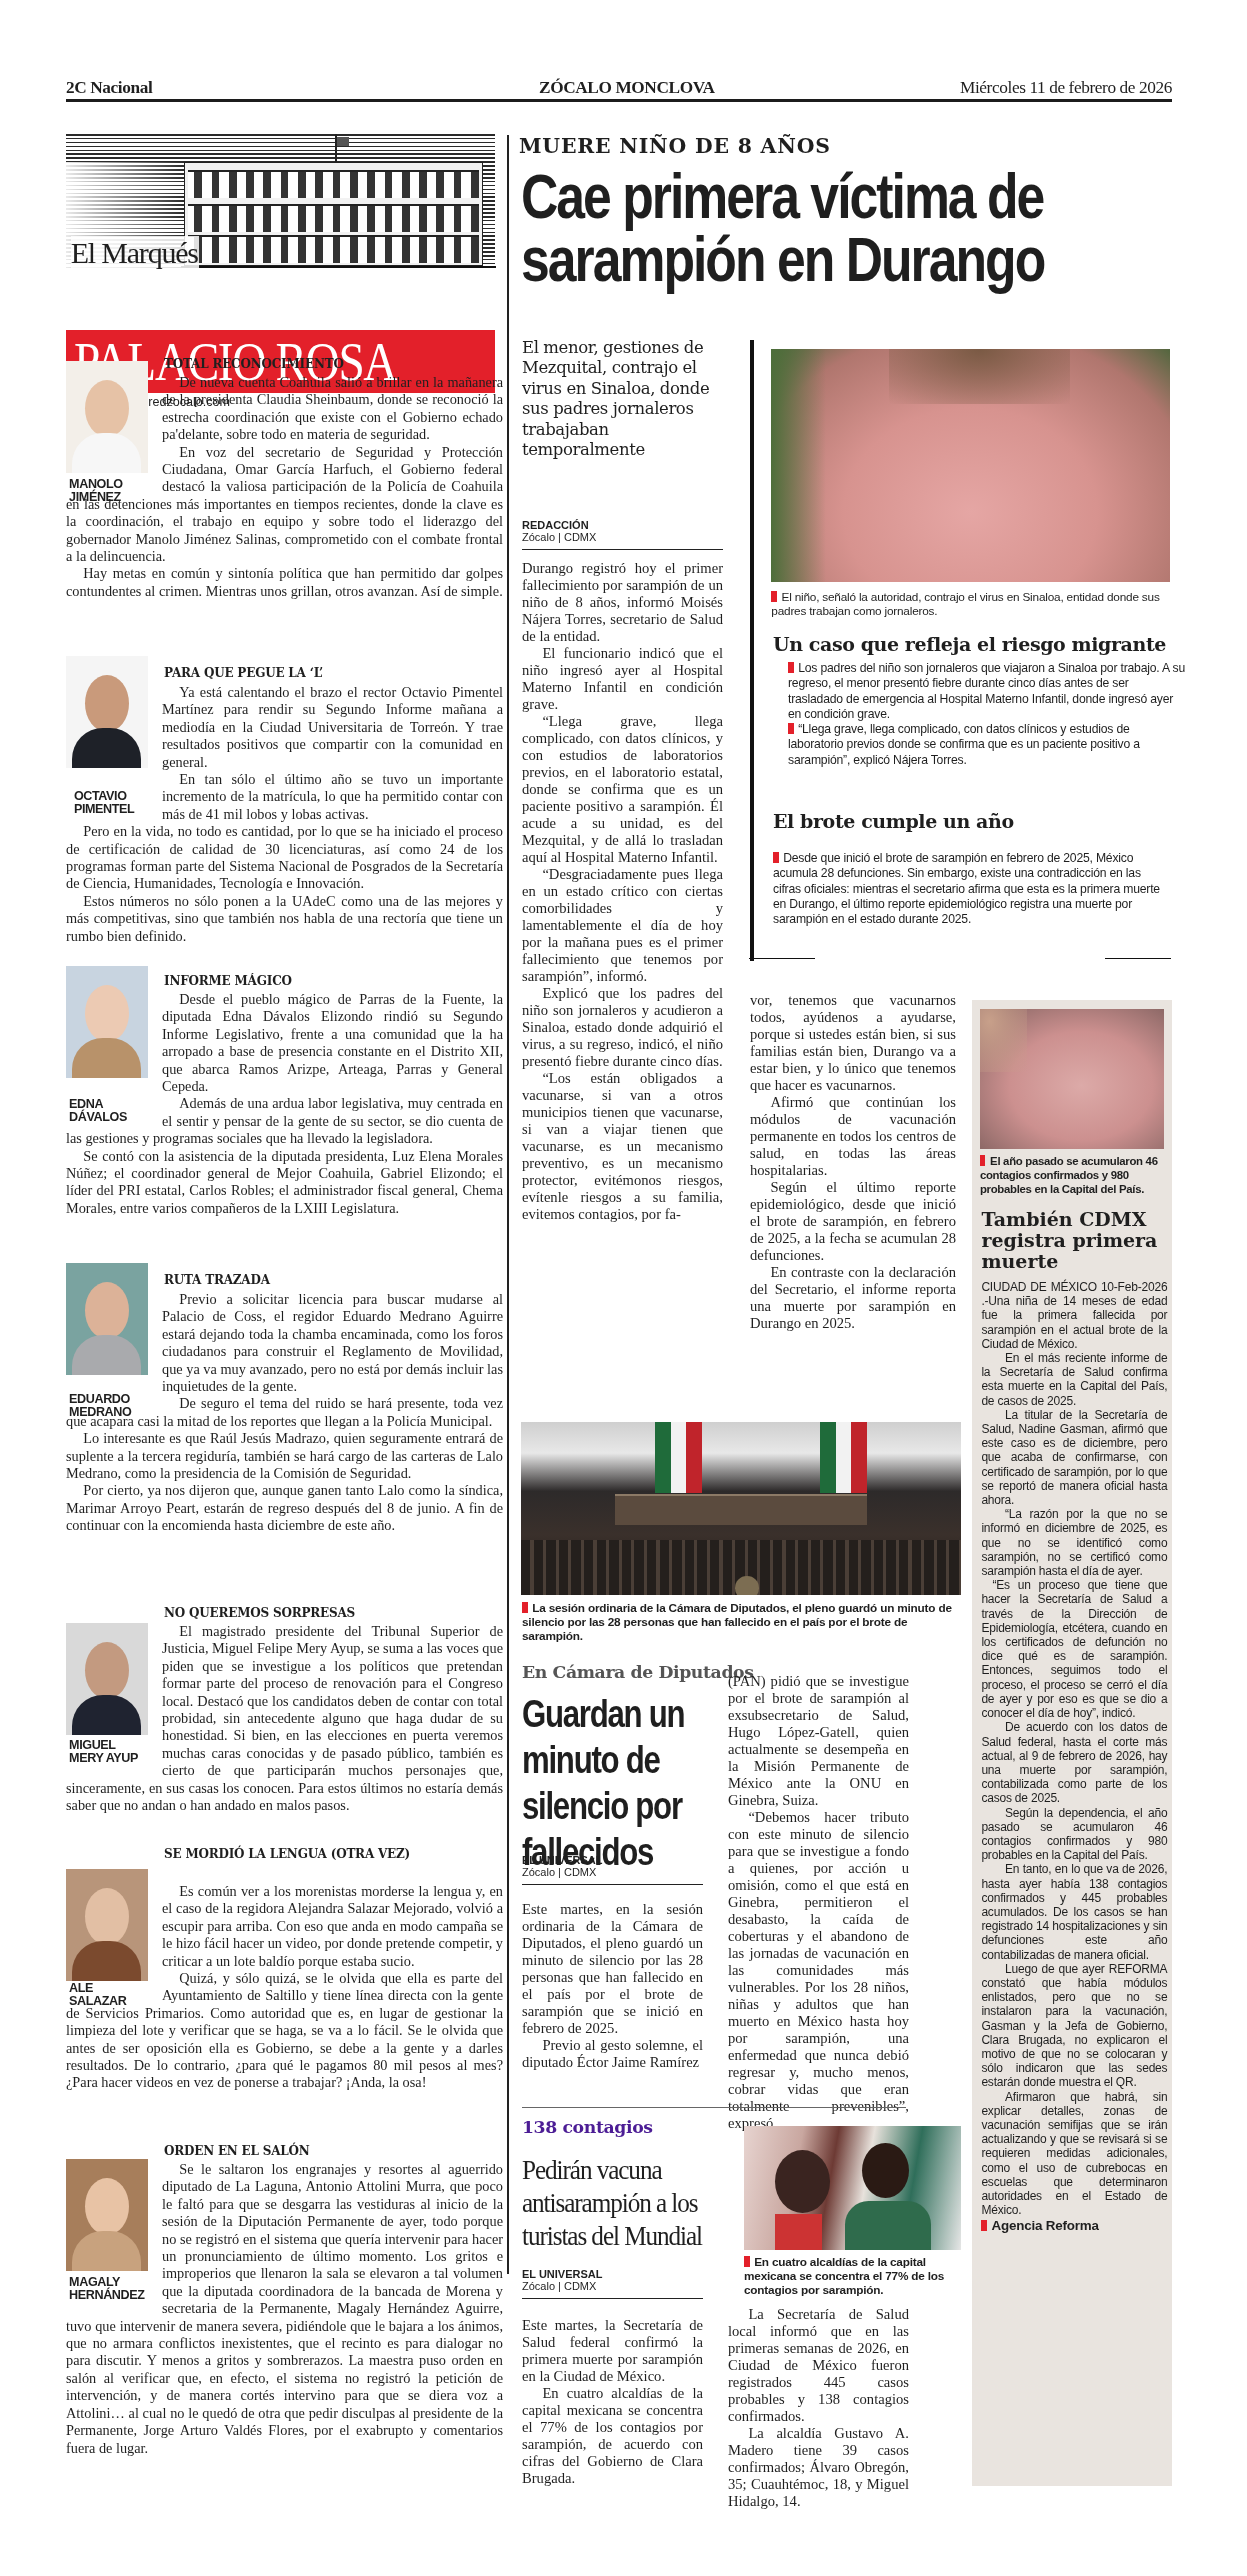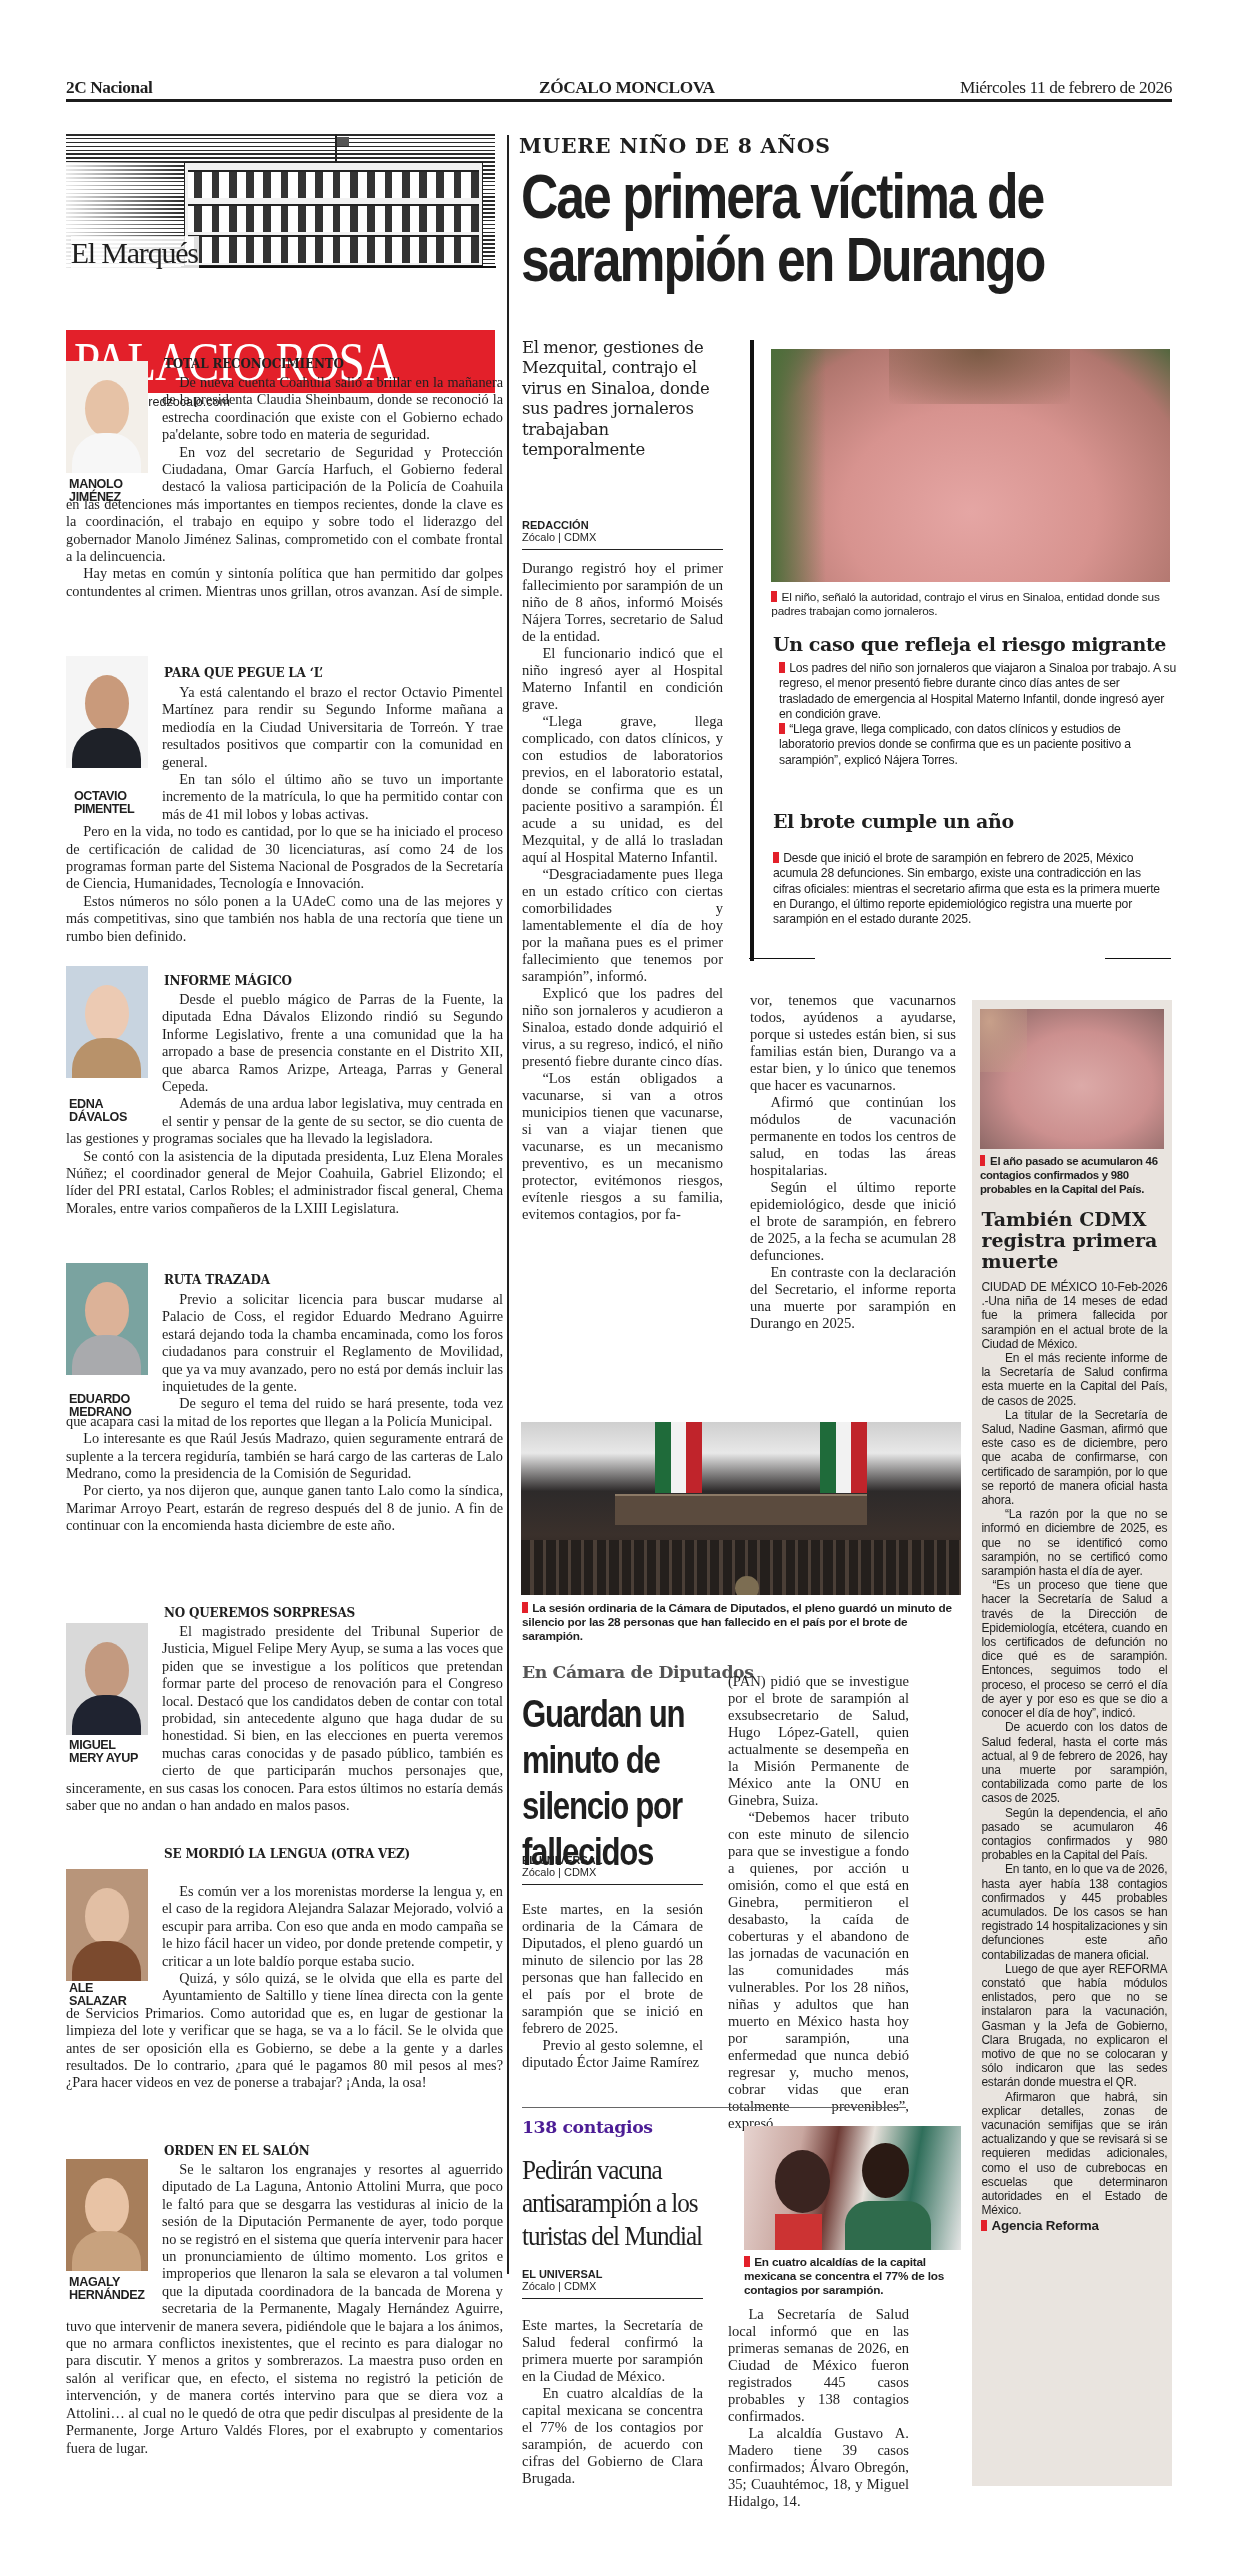--- a/index.html
+++ b/index.html
@@ -244,21 +244,21 @@
   <p>Explicó que los padres del niño son jornaleros y acudieron a Sinaloa, estado donde adquirió el virus, a su regreso, indicó, el niño presentó fiebre durante cinco días.</p>
   <p>“Los están obligados a vacunarse, si van a otros municipios tienen que vacunarse, si van a viajar tienen que vacunarse, es un mecanismo preventivo, es un mecanismo protector, evitémonos riesgos, evítenle riesgos a su familia, evitemos contagios, por fa-</p>
 </div>
 
 <div class="abs boxA">
   <div class="photo-rash1"></div>
   <div class="abs cap" style="left:17.3px; top:250px; width:399px;">
     <span class="mark"></span><span>El niño, señaló la autoridad, contrajo el virus en Sinaloa, entidad donde sus padres trabajan como jornaleros.</span>
   </div>
   <div class="abs sub-h" style="left:19px; top:293px; width:399px;">Un caso que refleja el riesgo migrante</div>
-  <div class="abs box-text" style="left:25px; top:321px; width:398px;">
+  <div class="abs box-text" style="left:34px; top:321px; width:398px;">
     <div><span class="mark"></span><span>Los padres del niño son jornaleros que viajaron a Sinaloa por trabajo. A su regreso, el menor presentó fiebre durante cinco días antes de ser trasladado de emergencia al Hospital Materno Infantil, donde ingresó ayer en condición grave.</span></div>
     <div><span class="mark"></span><span>“Llega grave, llega complicado, con datos clínicos y estudios de laboratorio previos donde se confirma que es un paciente positivo a sarampión”, explicó Nájera Torres.</span></div>
   </div>
   <div class="abs sub-h" style="left:19px; top:470px; width:399px;">El brote cumple un año</div>
   <div class="abs box-text" style="left:19px; top:511px; width:398px;">
     <div><span class="mark"></span><span>Desde que inició el brote de sarampión en febrero de 2025, México acumula 28 defunciones. Sin embargo, existe una contradicción en las cifras oficiales: mientras el secretario afirma que esta es la primera muerte en Durango, el último reporte epidemiológico registra una muerte por sarampión en el estado durante 2025.</span></div>
   </div>
   <div class="abs" style="left:-4.7px; top:618px; width:66px; border-top:1.6px solid #111;"></div>
   <div class="abs" style="left:351px; top:618px; width:66px; border-top:1.6px solid #111;"></div>
 </div>

